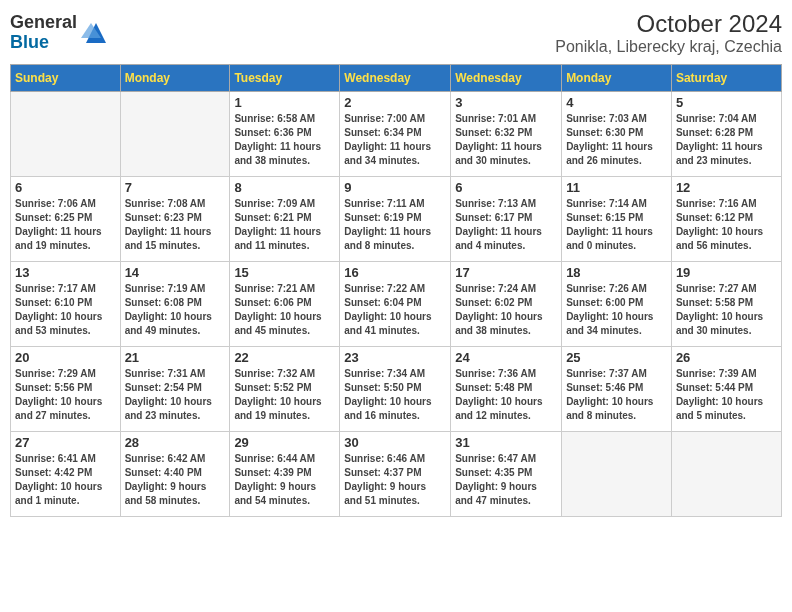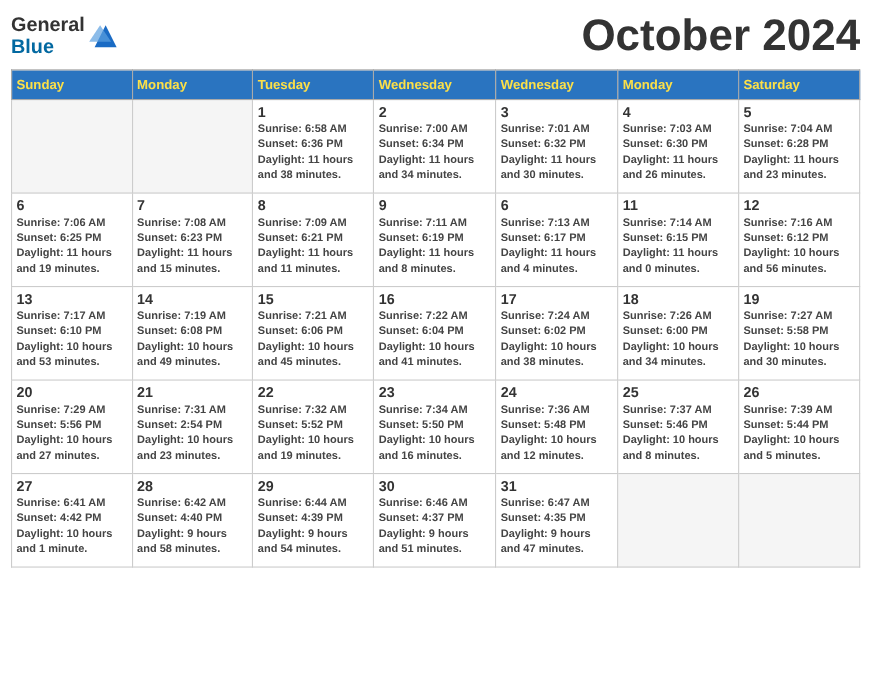--- a/index.html
+++ b/index.html
@@ -37,22 +37,22 @@
     }
     .logo-icon {
       width: 30px;
       height: 30px;
       margin-left: 4px;
     }
     .title-block {
       text-align: right;
     }
     .month-title {
-      font-size: 40px;
-      font-weight: bold;
+      font-size: 24px;
+      font-weight: normal;
       color: #333;
     }
     .location {
       font-size: 16px;
       color: #555;
     }
     table {
       width: 100%;
       border-collapse: collapse;
     }
@@ -101,20 +101,21 @@
       <span class="logo-general">General</span>
       <span class="logo-blue">Blue</span>
     </div>
     <svg class="logo-icon" viewBox="0 0 30 30" xmlns="http://www.w3.org/2000/svg">
       <polygon points="5,25 15,5 25,25" fill="#1a6bc4"></polygon>
       <polygon points="0,20 10,5 20,20" fill="#5ba0e0" opacity="0.7"></polygon>
     </svg>
   </div>
   <div class="title-block">
     <div class="month-title">October 2024</div>
+    <div class="location">Ponikla, Liberecky kraj, Czechia</div>
   </div>
 </div>
 
 <table>
   <thead>
     <tr>
     <th>Sunday</th>
         <th>Monday</th>
         <th>Tuesday</th>
         <th>Wednesday</th>

